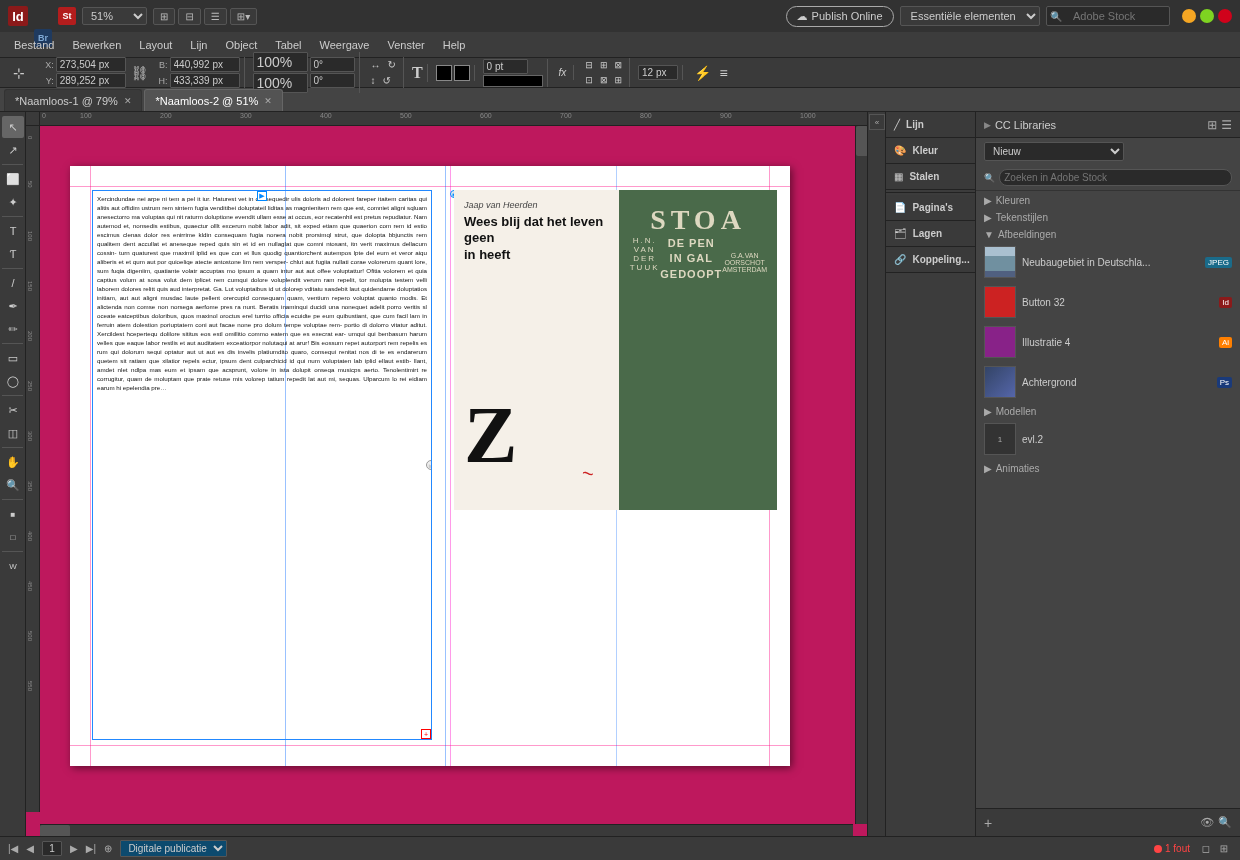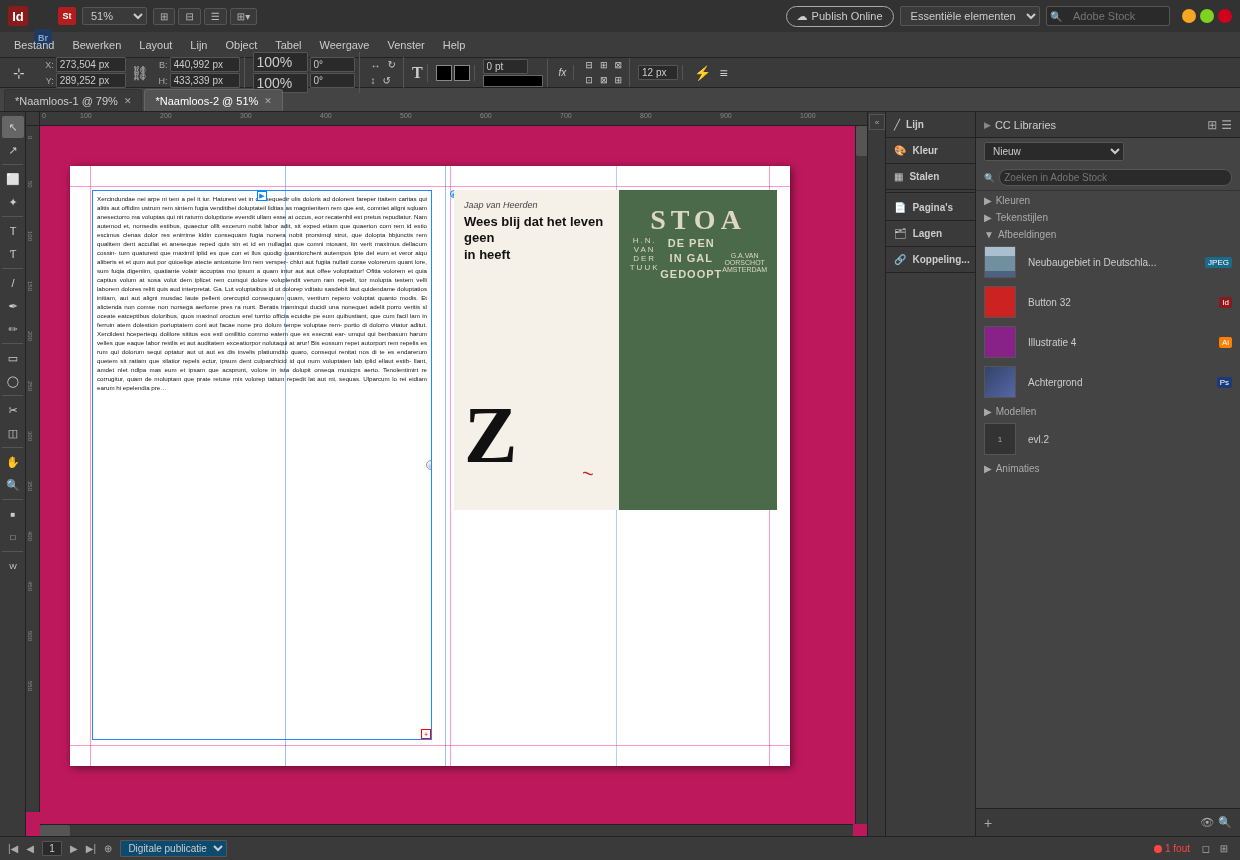--- a/index.html
+++ b/index.html
@@ -198,21 +198,21 @@
     .cc-section-header {
       padding: 4px 8px 2px;
       font-size: 10px;
       color: #aaa;
       cursor: pointer;
       display: flex;
       align-items: center;
       gap: 4px;
     }
     .cc-item {
-      display: flex; align-items: center; gap: 12px; padding: 4px 8px; cursor: pointer;
+      display: flex; align-items: center; gap: 6px; padding: 4px 8px; cursor: pointer;
     }
     .cc-thumb { width: 32px; height: 32px; border: 1px solid #555; background: #222; display: flex; align-items: center; justify-content: center; overflow: hidden; }
     .cc-item-label { font-size: 10px; color: #ccc; flex: 1; }
     .cc-item-badge {
       font-size: 8px; color: white; padding: 1px 3px; border-radius: 2px;
     }
     .badge-jpeg { background: #1a6b8a; }
     .badge-id { background: #8B1A1A; }
     .badge-ai { background: #FF7F00; }
     .badge-ps { background: #1A3A7A; }

